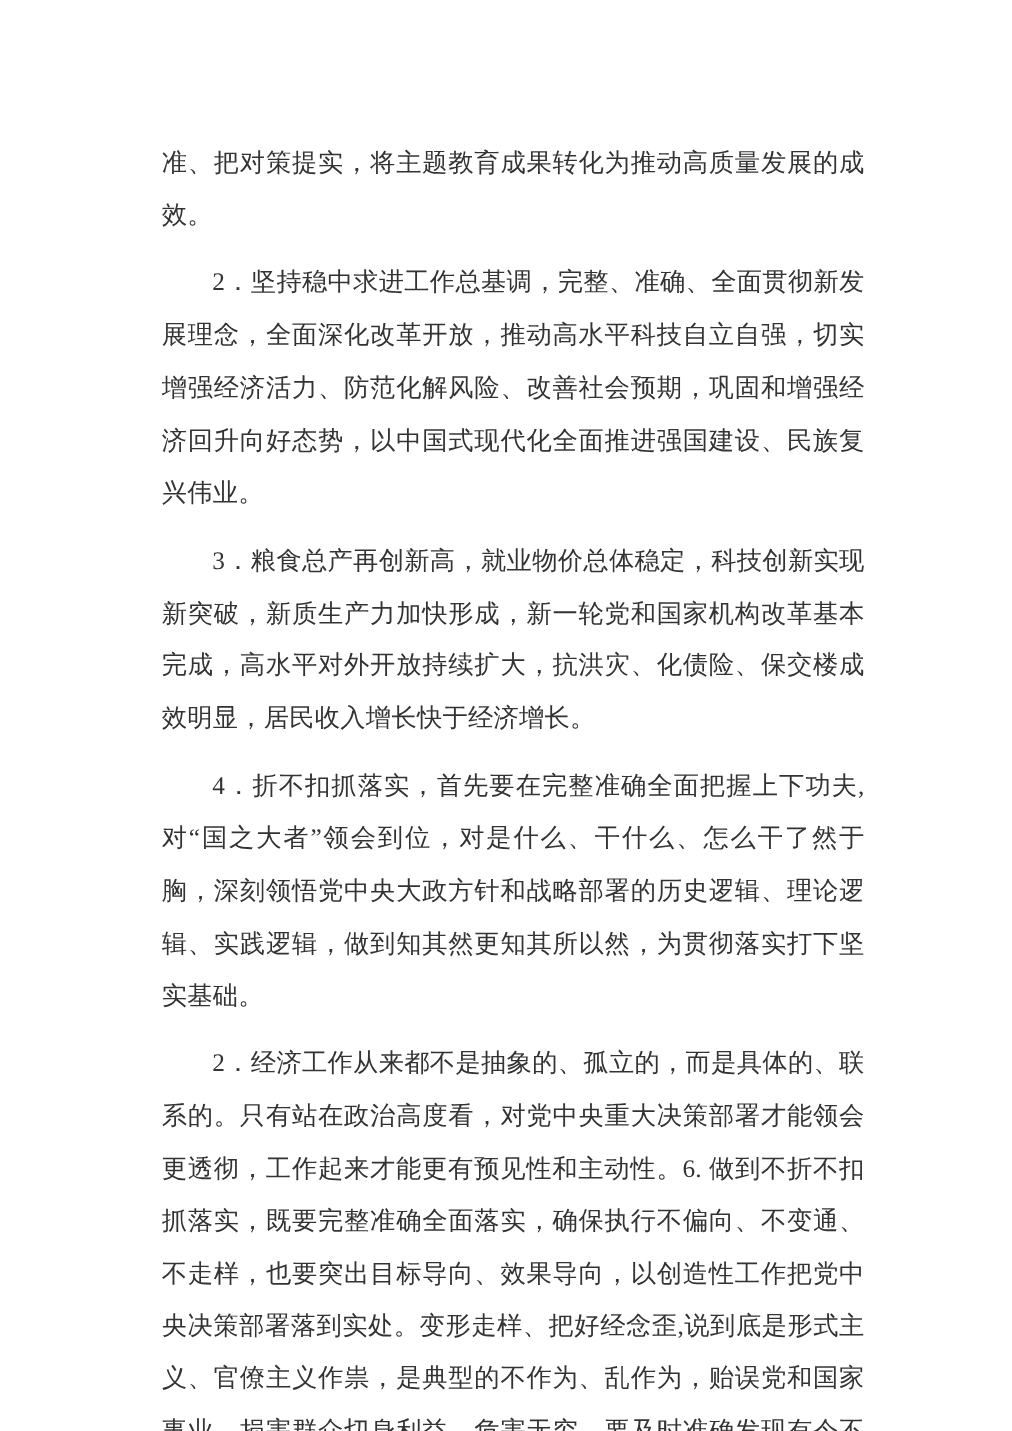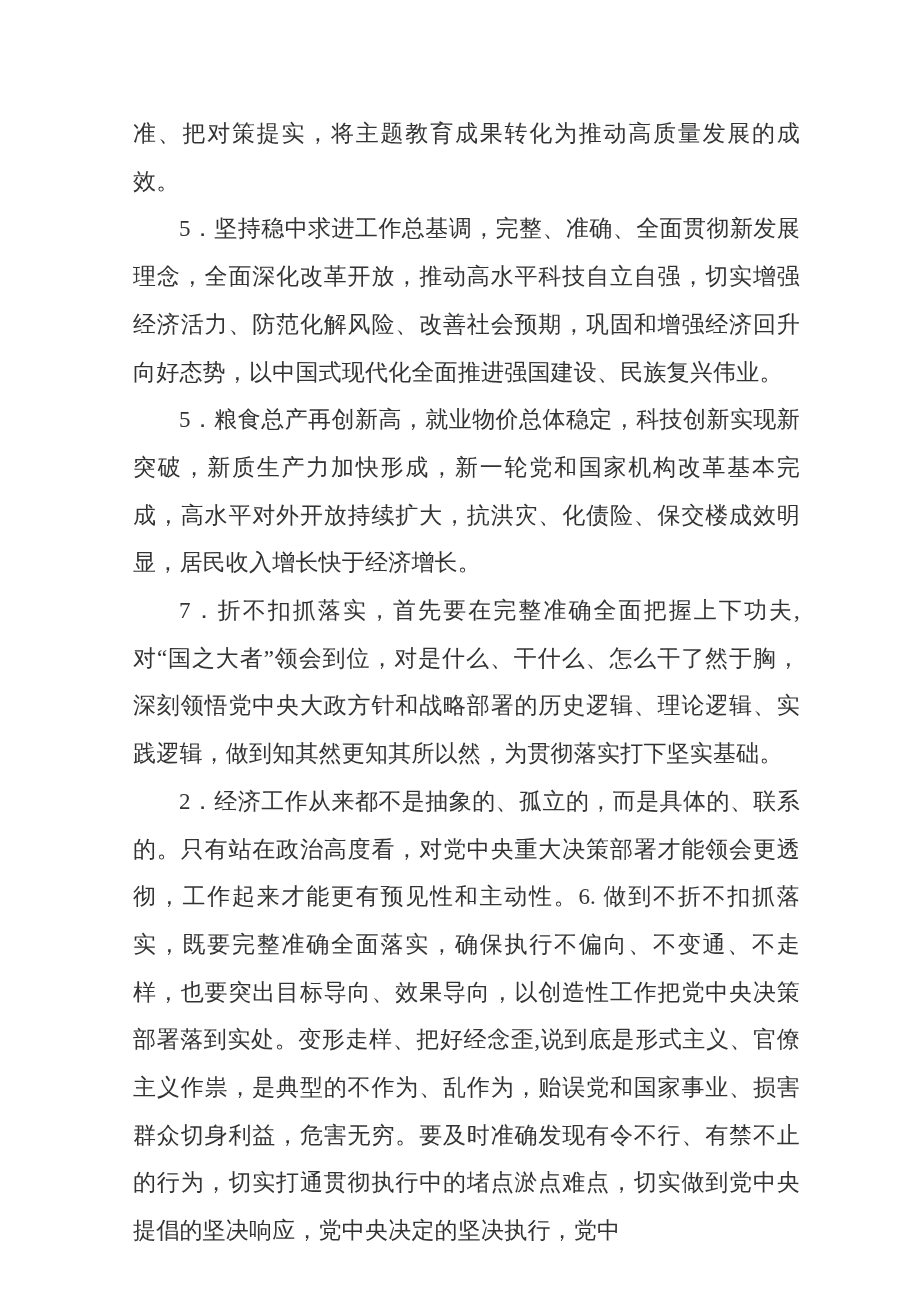--- a/index.html
+++ b/index.html
@@ -20,35 +20,35 @@
       left: 133px;
       top: 110px;
       width: 667px;
       color: #333333;
       font-size: 23px;
       line-height: 47.7px;
       text-align: justify;
       letter-spacing: 0.2px;
     }
     .doc-body p {
-      margin: 0;
+      margin: 14px;
       padding: 0;
       word-break: break-all;
     }
     .doc-body p.indent {
       text-indent: 2em;
     }
     .doc-body p.no-indent {
       text-indent: 0;
     }
   </style>
 </head>
 <body>
 
 <div class="page">
   <div class="doc-body">
     <p class="no-indent">准、把对策提实，将主题教育成果转化为推动高质量发展的成效。</p>
-    <p class="indent">5．坚持稳中求进工作总基调，完整、准确、全面贯彻新发展理念，全面深化改革开放，推动高水平科技自立自强，切实增强经济活力、防范化解风险、改善社会预期，巩固和增强经济回升向好态势，以中国式现代化全面推进强国建设、民族复兴伟业。</p>
-    <p class="indent">5．粮食总产再创新高，就业物价总体稳定，科技创新实现新突破，新质生产力加快形成，新一轮党和国家机构改革基本完成，高水平对外开放持续扩大，抗洪灾、化债险、保交楼成效明显，居民收入增长快于经济增长。</p>
-    <p class="indent">7．折不扣抓落实，首先要在完整准确全面把握上下功夫,对“国之大者”领会到位，对是什么、干什么、怎么干了然于胸，深刻领悟党中央大政方针和战略部署的历史逻辑、理论逻辑、实践逻辑，做到知其然更知其所以然，为贯彻落实打下坚实基础。</p>
+    <p class="indent">2．坚持稳中求进工作总基调，完整、准确、全面贯彻新发展理念，全面深化改革开放，推动高水平科技自立自强，切实增强经济活力、防范化解风险、改善社会预期，巩固和增强经济回升向好态势，以中国式现代化全面推进强国建设、民族复兴伟业。</p>
+    <p class="indent">3．粮食总产再创新高，就业物价总体稳定，科技创新实现新突破，新质生产力加快形成，新一轮党和国家机构改革基本完成，高水平对外开放持续扩大，抗洪灾、化债险、保交楼成效明显，居民收入增长快于经济增长。</p>
+    <p class="indent">4．折不扣抓落实，首先要在完整准确全面把握上下功夫,对“国之大者”领会到位，对是什么、干什么、怎么干了然于胸，深刻领悟党中央大政方针和战略部署的历史逻辑、理论逻辑、实践逻辑，做到知其然更知其所以然，为贯彻落实打下坚实基础。</p>
     <p class="indent">2．经济工作从来都不是抽象的、孤立的，而是具体的、联系的。只有站在政治高度看，对党中央重大决策部署才能领会更透彻，工作起来才能更有预见性和主动性。6. 做到不折不扣抓落实，既要完整准确全面落实，确保执行不偏向、不变通、不走样，也要突出目标导向、效果导向，以创造性工作把党中央决策部署落到实处。变形走样、把好经念歪,说到底是形式主义、官僚主义作祟，是典型的不作为、乱作为，贻误党和国家事业、损害群众切身利益，危害无穷。要及时准确发现有令不行、有禁不止的行为，切实打通贯彻执行中的堵点淤点难点，切实做到党中央提倡的坚决响应，党中央决定的坚决执行，党中</p>
   </div>
 </div>
 
 </body></html>

